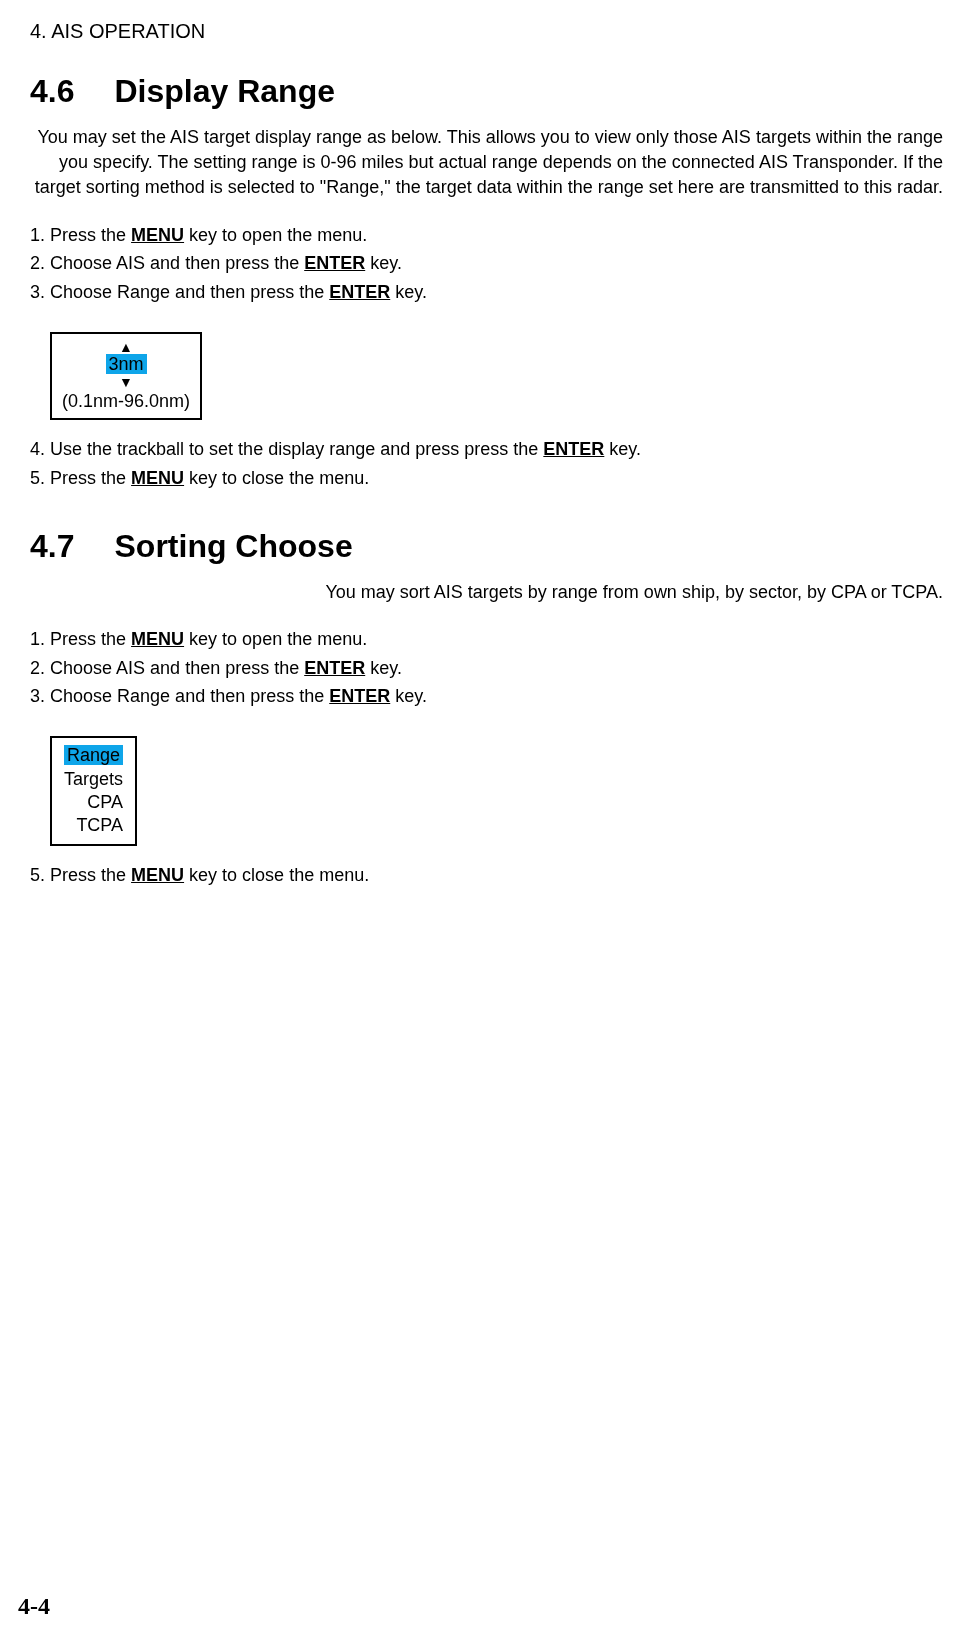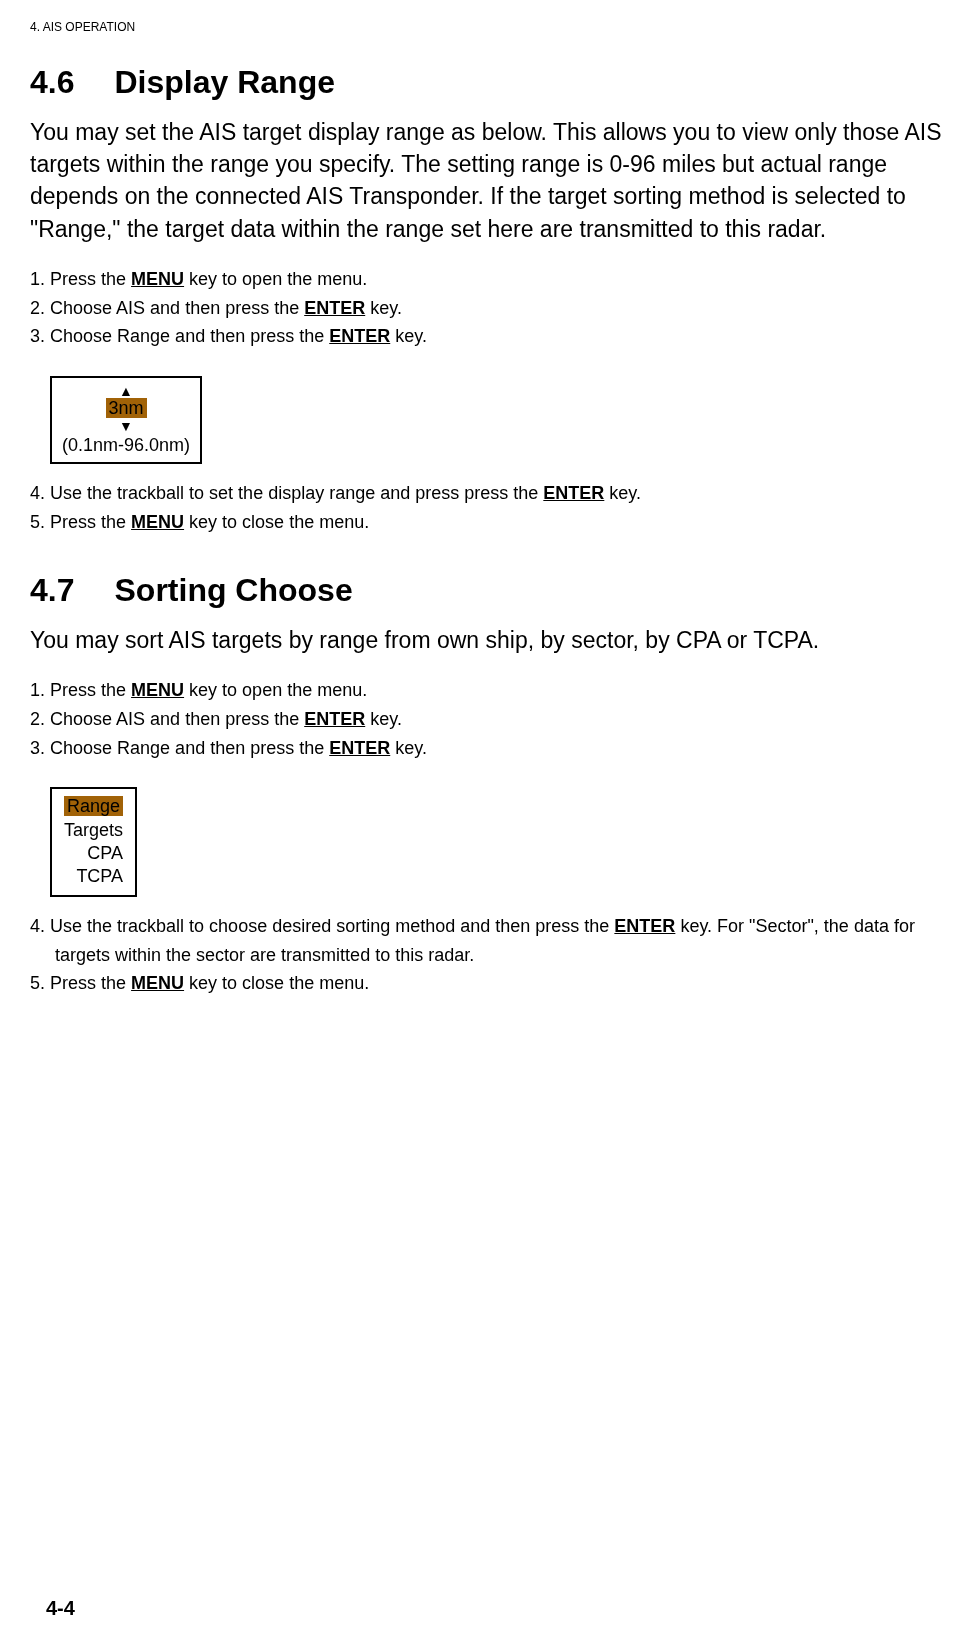--- a/index.html
+++ b/index.html
@@ -10,36 +10,37 @@
     body {
       font-family: Arial, Helvetica, sans-serif;
       background: white;
       color: black;
       width: 973px;
       height: 1640px;
       padding: 20px 30px;
       position: relative;
     }
     .chapter-header {
-      font-size: 12px;
+      font-size: 20px;
       margin-bottom: 30px;
     }
     .section-title {
       font-size: 32px;
       font-weight: bold;
       margin-bottom: 15px;
     }
     .section-number {
       display: inline-block;
       margin-right: 40px;
     }
     .body-text {
-      font-size: 23px;
+      font-size: 18px;
       line-height: 1.4;
       margin-bottom: 20px;
+      text-align: right;
     }
     .ordered-list {
       list-style: none;
       margin-bottom: 15px;
     }
     .ordered-list li {
       font-size: 18px;
       line-height: 1.6;
       padding-left: 25px;
       text-indent: -25px;
@@ -52,42 +53,43 @@
     }
     .range-figure {
       text-align: center;
       font-size: 18px;
     }
     .arrow {
       font-size: 14px;
       line-height: 1;
     }
     .highlighted {
-      background-color: #a16207;
+      background-color: #0ea5e9;
       padding: 0 3px;
     }
     .range-limits {
       font-size: 18px;
       margin-top: 2px;
       text-align: center;
     }
     .sort-figure {
       text-align: right;
       font-size: 18px;
       line-height: 1.3;
     }
     .sort-figure div {
       padding: 0 2px;
     }
     .page-number {
       position: absolute;
       bottom: 20px;
-      left: 46px;
-      font-size: 20px;
+      left: 18px;
+      font-size: 24px;
       font-weight: bold;
+      font-family: Liberation Serif, serif;
     }
     .bold {
       font-weight: bold;
       text-decoration: underline;
     }
     .section-gap {
       margin-top: 35px;
     }
   </style>
 </head>
@@ -138,20 +140,19 @@
 <div class="figure-box">
   <div class="sort-figure">
     <div><span class="highlighted">Range</span></div>
     <div>Targets</div>
     <div>CPA</div>
     <div>TCPA</div>
   </div>
 </div>
 
 <ol class="ordered-list">
-  <li><span>4.</span> <span>Use the trackball to choose desired sorting method and then press the </span><span class="bold">ENTER</span><span> key. For "Sector", the data for targets within the sector are transmitted to this radar.</span></li>
   <li><span>5.</span> <span>Press the </span><span class="bold">MENU</span><span> key to close the menu.</span></li>
 </ol>
 
 <div class="page-number">4-4</div>
 
 
 
 
 </body></html>

